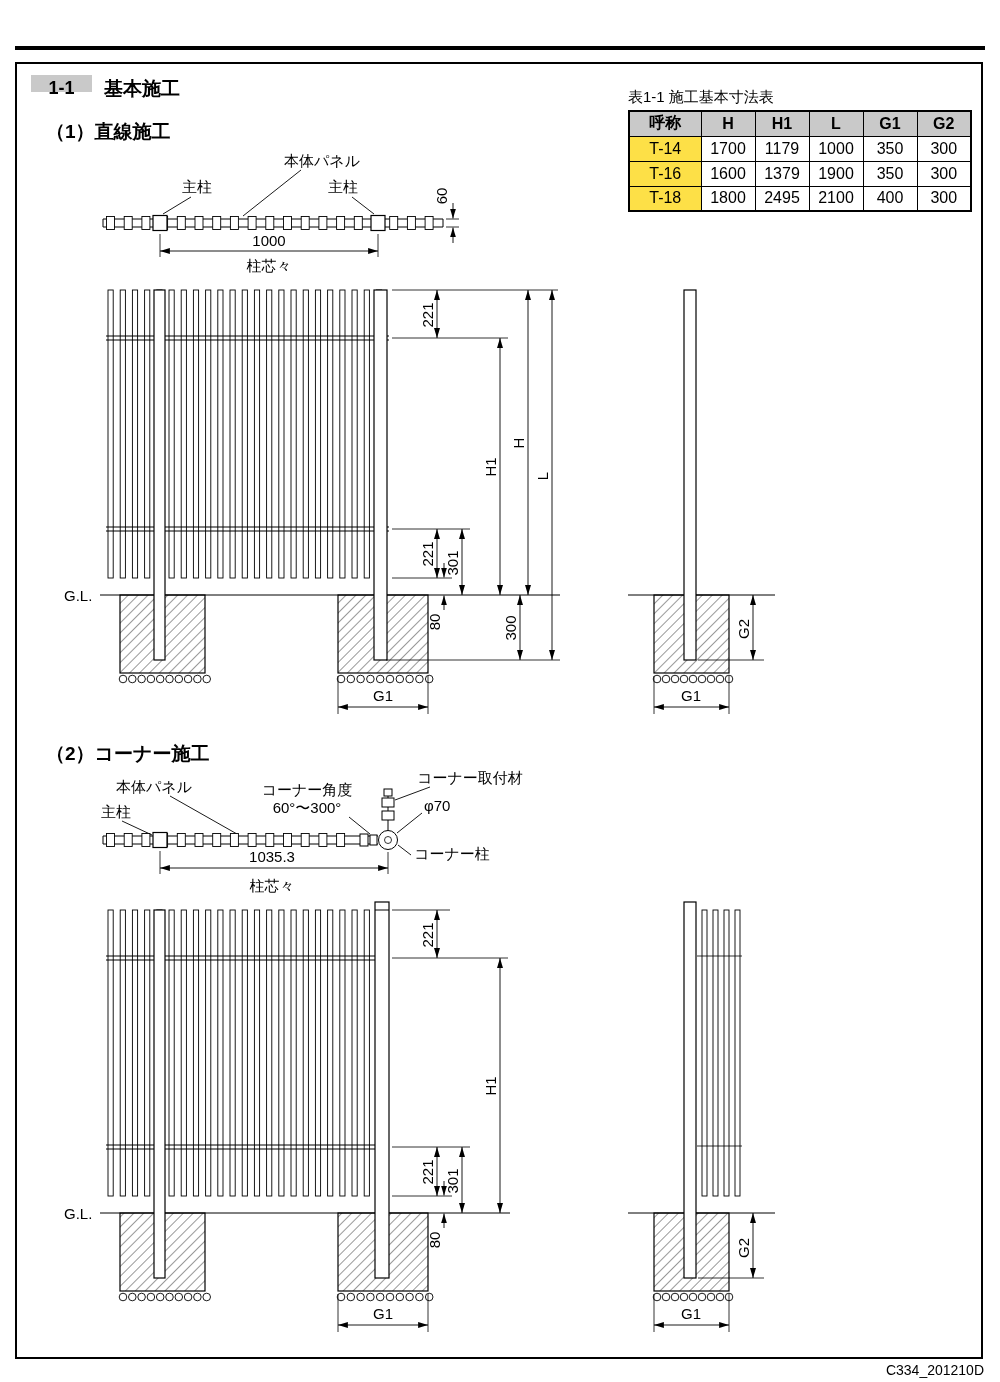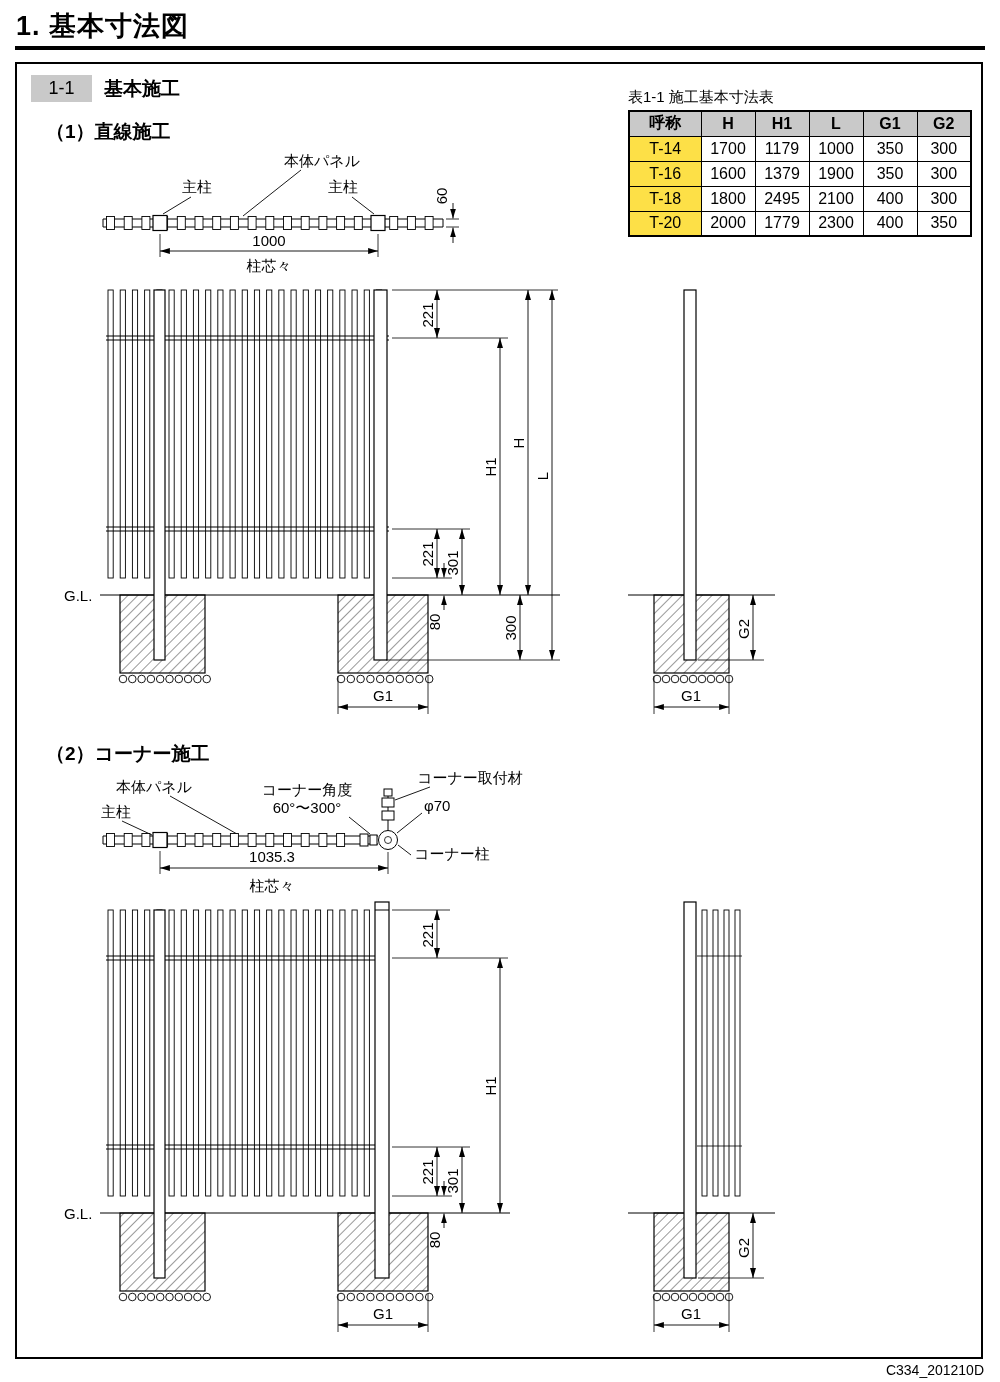--- a/index.html
+++ b/index.html
@@ -4,22 +4,22 @@
 <style>
   * { margin:0; padding:0; box-sizing:border-box; }
   html,body { background:#fff; }
   body { width:1000px; height:1382px; font-family:"Liberation Sans",sans-serif; color:#000; }
   .page { position:relative; width:1000px; height:1382px; background:#fff; overflow:hidden; }
 
   .title { position:absolute; left:16px; top:8px; font-size:27px; font-weight:bold; letter-spacing:1px; }
   .title-rule { position:absolute; left:15px; top:46px; width:970px; height:4px; background:#000; }
   .frame { position:absolute; left:15px; top:62px; width:968px; height:1297px; border:2px solid #000; background:transparent; }
 
-  .section-badge { position:absolute; left:31px; top:75px; width:61px; height:27px; background:#c9c9c9;
-                   font-size:18px; font-weight:normal; text-align:center; line-height:27px; }
+  .section-badge { position:absolute; left:31px; top:75px; width:61px; height:17px; background:#c9c9c9;
+                   font-size:18px; font-weight:bold; text-align:center; line-height:27px; }
   .section-label { position:absolute; left:104px; top:75px; height:27px; line-height:27px; font-size:19px; font-weight:bold; }
   .sub-heading { position:absolute; font-size:19px; font-weight:bold; }
   #heading-straight { left:46px; top:119px; }
   #heading-corner { left:46px; top:741px; }
 
   .table-caption { position:absolute; left:628px; top:88px; font-size:15px; }
   .dim-table { position:absolute; left:628px; top:110px; border-collapse:collapse; border:2px solid #000; font-size:16px; background:#fff; }
   .dim-table th, .dim-table td { border:1px solid #000; text-align:center; height:25px; padding:0 2px; font-weight:normal; }
   .dim-table thead th { background:#c9c9c9; font-weight:bold; width:54px; }
   .dim-table thead th:first-child { width:72px; }
@@ -440,21 +440,20 @@
       </g>
       <g>
         <line class="thin" x1="654" y1="1294" x2="654" y2="1332"></line>
         <line class="thin" x1="729" y1="1294" x2="729" y2="1332"></line>
         <line class="dim" x1="654" y1="1325" x2="729" y2="1325"></line>
         <text class="mid" x="691" y="1319">G1</text>
       </g>
     </g>
   </svg>
 
-  <h1 class="title">1. 基本寸法図</h1>
   <div class="title-rule"></div>
   <div class="frame"></div>
 
   <div class="section-badge">1-1</div>
   <div class="section-label">基本施工</div>
 
   <h2 class="sub-heading" id="heading-straight">（1）直線施工</h2>
   <h2 class="sub-heading" id="heading-corner">（2）コーナー施工</h2>
 
   <div class="table-caption">表1-1 施工基本寸法表</div>
@@ -487,25 +486,17 @@
         <td>300</td>
       </tr>
       <tr>
         <th>T-18</th>
         <td>1800</td>
         <td>2495</td>
         <td>2100</td>
         <td>400</td>
         <td>300</td>
       </tr>
-      <tr>
-        <th>T-20</th>
-        <td>2000</td>
-        <td>1779</td>
-        <td>2300</td>
-        <td>400</td>
-        <td>350</td>
-      </tr>
     </tbody>
   </table>
 
   <div class="doc-code">C334_201210D</div>
 </div>
 
 </body></html>

